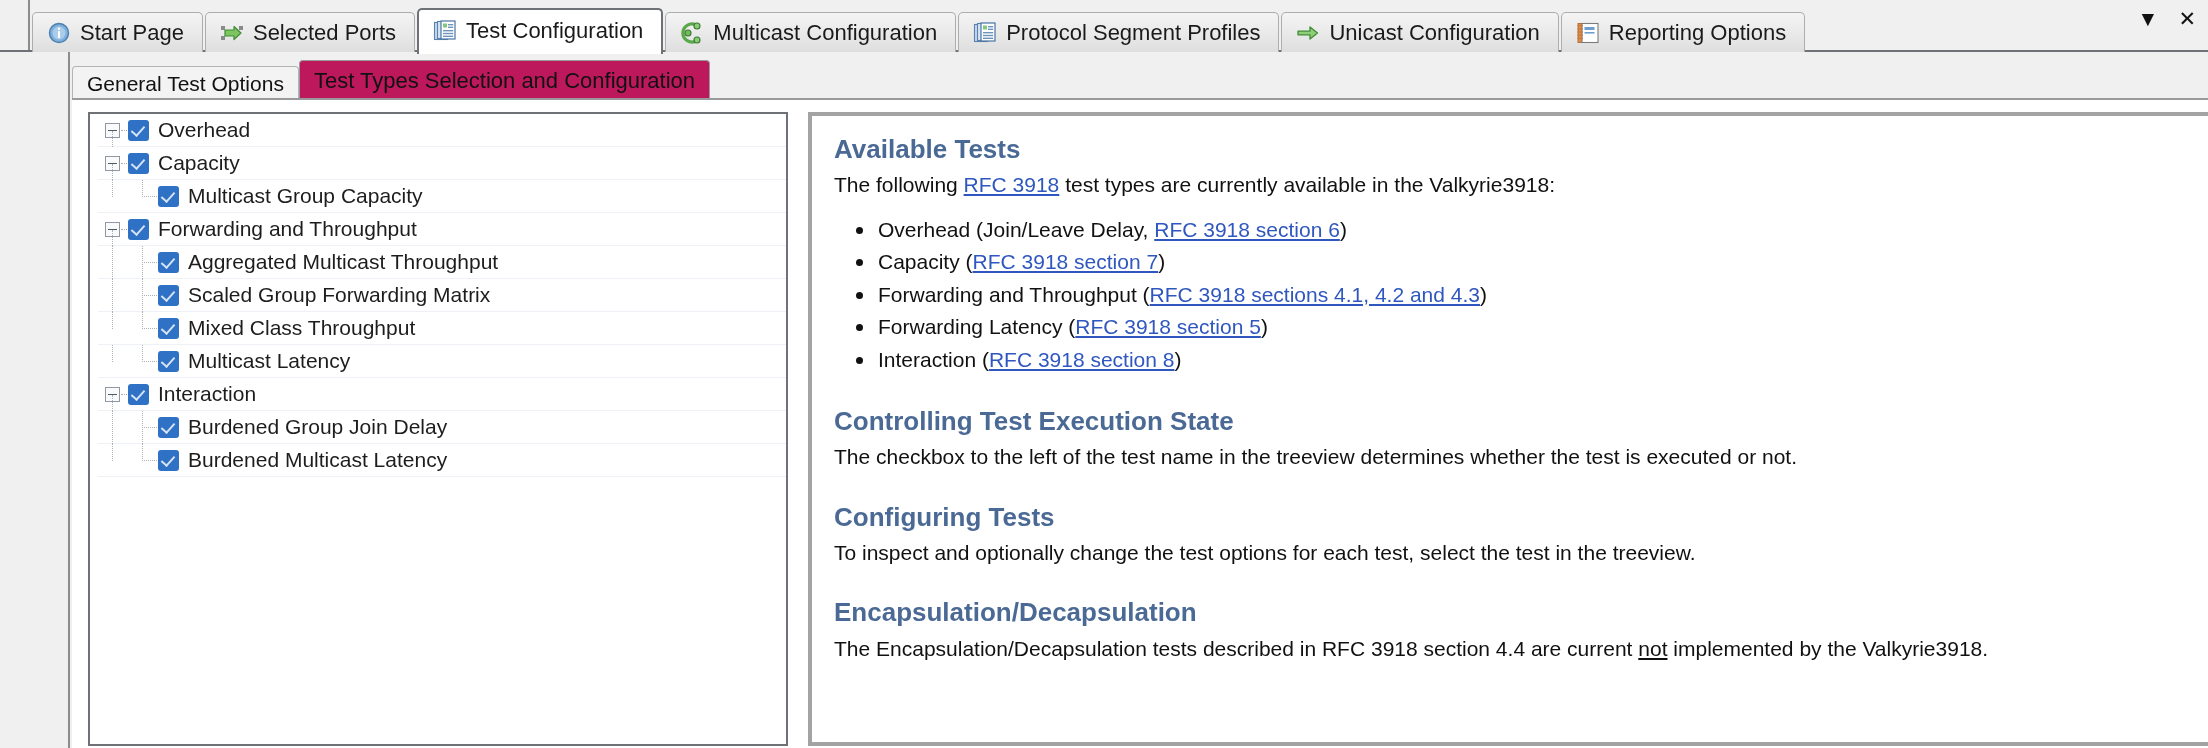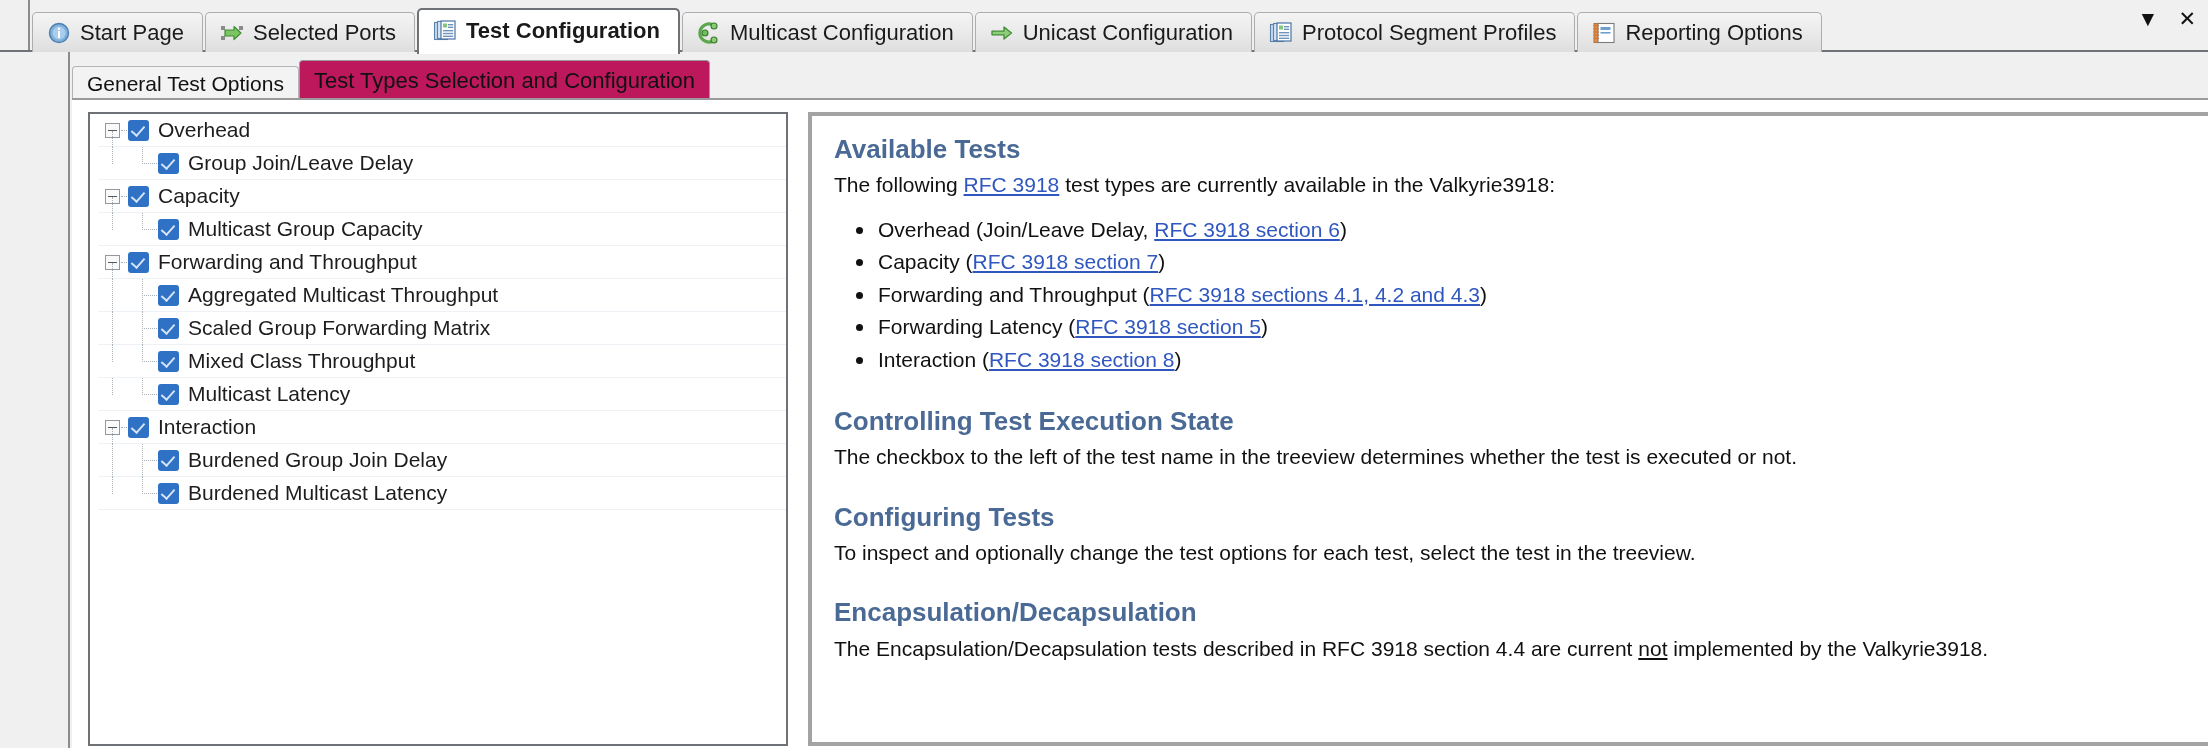--- a/index.html
+++ b/index.html
@@ -63,21 +63,21 @@
     font-size: 22px;
     color: #1a1a1a;
     white-space: nowrap;
     cursor: pointer;
   }
   .tab.active {
     background: #ffffff;
     border: 2px solid #6e7276;
     border-bottom: none;
     height: 46px;
-    font-weight: bold;
+    font-weight: normal;
     z-index: 5;
     margin-bottom: -2px;
     padding-bottom: 2px;
   }
   .tab-label { line-height: 1; }
 
   .win-ctrls {
     position: absolute;
     right: 12px;
     top: 8px;
@@ -335,40 +335,40 @@
               <circle cx="17" cy="5" r="3" fill="#86cd73" stroke="#3d7a31" stroke-width="1.1"></circle>
               <circle cx="17" cy="19" r="3" fill="#86cd73" stroke="#3d7a31" stroke-width="1.1"></circle>
               <circle cx="8" cy="12" r="3" fill="#6fbd5c" stroke="#3d7a31" stroke-width="1.1"></circle>
             </svg>
           </span>
           <span class="tab-label">Multicast Configuration</span>
         </div>
         <div class="tab">
           <span>
             <svg class="ico" viewBox="0 0 24 24" xmlns="http://www.w3.org/2000/svg">
-              <path d="M2 10.2 h12 V6 l7.5 6 -7.5 6 v-4.2 H2 Z" fill="#8ed07a" stroke="#3f8c33" stroke-width="1.3" stroke-linejoin="round"></path>
-            </svg>
-          </span>
-          <span class="tab-label">Unicast Configuration</span>
-        </div>
-        <div class="tab">
-          <span>
-            <svg class="ico" viewBox="0 0 24 24" xmlns="http://www.w3.org/2000/svg">
               <rect x="1.5" y="3.5" width="13" height="17" fill="#c6d9ef" stroke="#5b82ad" stroke-width="1.1"></rect>
               <rect x="4.5" y="2.5" width="13" height="17" fill="#d7e5f4" stroke="#5b82ad" stroke-width="1.1"></rect>
               <rect x="8" y="2" width="14" height="18" fill="#ffffff" stroke="#4a74a4" stroke-width="1.2"></rect>
               <rect x="10" y="4.5" width="4" height="4" fill="#7ec97e"></rect>
               <rect x="15" y="5" width="5.2" height="1.4" fill="#6f94bb"></rect>
               <rect x="15" y="7.6" width="5.2" height="1.4" fill="#6f94bb"></rect>
               <rect x="10" y="11" width="10.2" height="1.4" fill="#6f94bb"></rect>
               <rect x="10" y="13.8" width="10.2" height="1.4" fill="#6f94bb"></rect>
               <rect x="10" y="16.6" width="10.2" height="1.4" fill="#6f94bb"></rect>
             </svg>
           </span>
           <span class="tab-label">Protocol Segment Profiles</span>
+        </div>
+        <div class="tab">
+          <span>
+            <svg class="ico" viewBox="0 0 24 24" xmlns="http://www.w3.org/2000/svg">
+              <path d="M2 10.2 h12 V6 l7.5 6 -7.5 6 v-4.2 H2 Z" fill="#8ed07a" stroke="#3f8c33" stroke-width="1.3" stroke-linejoin="round"></path>
+            </svg>
+          </span>
+          <span class="tab-label">Unicast Configuration</span>
         </div>
         <div class="tab">
           <span>
             <svg class="ico" viewBox="0 0 24 24" xmlns="http://www.w3.org/2000/svg">
               <rect x="2" y="2.5" width="4.5" height="19" fill="#e08c4a" stroke="#b06a2f" stroke-width="0.9"></rect>
               <rect x="6" y="2.5" width="16" height="19" fill="#ffffff" stroke="#7b7b7b" stroke-width="1.1"></rect>
               <rect x="8.5" y="6" width="10" height="3" fill="#6f9fd0"></rect>
               <rect x="8.5" y="11" width="10" height="1.6" fill="#6f9fd0"></rect>
               <g fill="#c97a3c">
                 <rect x="1.5" y="4" width="5.5" height="1.3"></rect>
@@ -408,31 +408,20 @@
               <div class="tw">
                 <div class="expander"></div>
                 <div class="hdash" style="left: 23px; width: 8px;"></div>
                 <div class="vline" style="top: 17px; height: 16px;"></div>
               </div>
               <div class="cbox"></div>
               <div class="tlabel">Overhead</div>
             </div>
             <div class="trow">
               <div class="tw">
-                <div class="vline half"></div>
-              </div>
-              <div class="tw">
-                <div class="vline half"></div>
-                <div class="hdash" style="left: 14px; width: 17px;"></div>
-              </div>
-              <div class="cbox"></div>
-              <div class="tlabel">Group Join/Leave Delay</div>
-            </div>
-            <div class="trow">
-              <div class="tw">
                 <div class="expander"></div>
                 <div class="hdash" style="left: 23px; width: 8px;"></div>
                 <div class="vline" style="top: 17px; height: 16px;"></div>
               </div>
               <div class="cbox"></div>
               <div class="tlabel">Capacity</div>
             </div>
             <div class="trow">
               <div class="tw">
                 <div class="vline half"></div>

